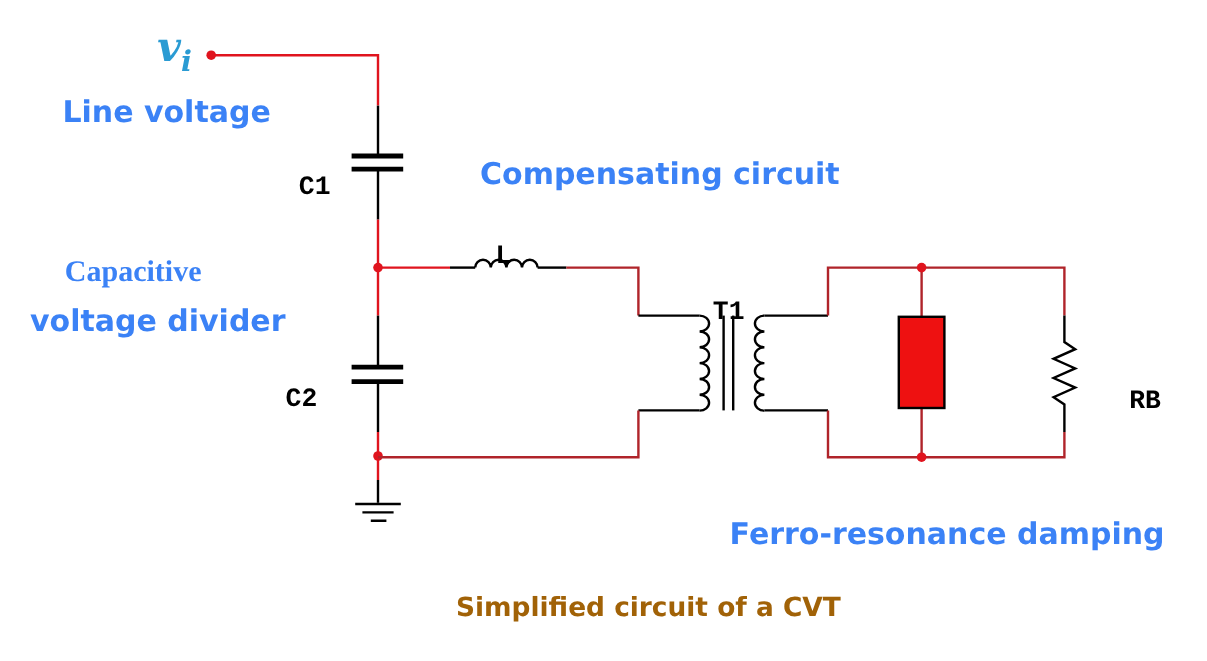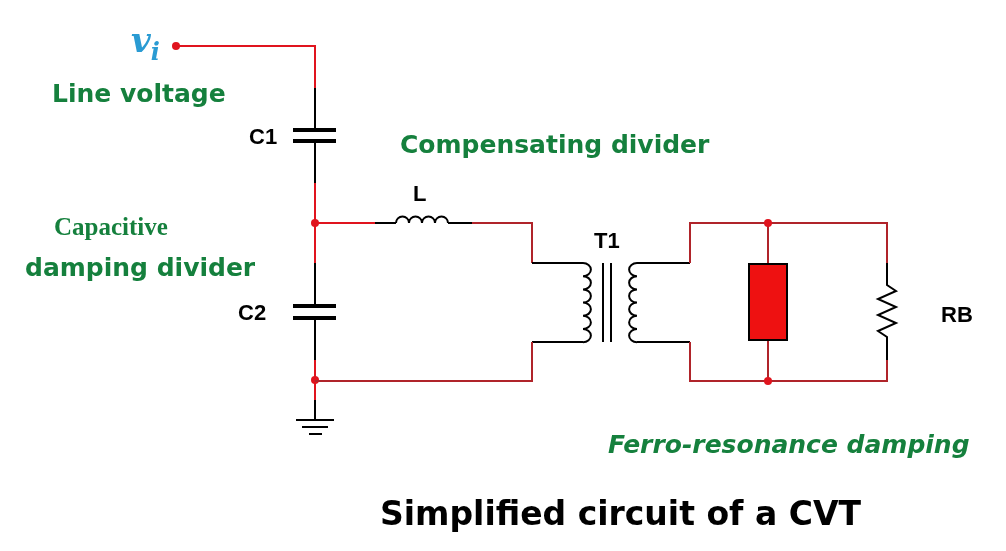--- a/index.html
+++ b/index.html
@@ -1,21 +1,21 @@
 <!DOCTYPE html>
 <html><head>
 <meta charset="utf-8">
 <style>
   html, body { margin:0; padding:0; background:#ffffff; }
   body { width:1006px; height:551px; position:relative; overflow:hidden; font-family:"Liberation Sans", sans-serif; }
   #canvas { position:absolute; left:0; top:0; width:1006px; height:551px; }
   .lbl { position:absolute; font-family:"DejaVu Sans", sans-serif; font-weight:bold; white-space:nowrap; }
-  .green { color:#15803d; font-size:25px; }
-  .comp { color:#000; font-size:22px; font-family:Liberation Sans, sans-serif; }
-  .title { color:#000000; font-size:33px; }
+  .green { color:#3b82f6; font-size:25px; }
+  .comp { color:#000; font-size:22px; font-family:Liberation Mono, monospace;margin-top:20px; }
+  .title { color:#a16207; font-size:22px; }
   .vi { color:#2a9bd3; font-family:"DejaVu Serif", serif; font-style:italic; font-size:34px; font-weight:bold; }
   .vi sub { font-size:24px; vertical-align:-8px; }
 </style>
 </head>
 <body>
 
 <svg id="canvas" viewBox="0 0 1006 551" xmlns="http://www.w3.org/2000/svg">
 
   <g fill="none" stroke-width="2">
     <polyline points="176,46 315,46 315,88" stroke="#e0141e"></polyline>
@@ -89,23 +89,23 @@
   <rect x="749" y="264" width="38" height="76" fill="#ee1111" stroke="#000" stroke-width="2"></rect>
 
   <polyline fill="none" stroke="#000" stroke-width="2" points="887,263 887,285 896,291 878,299 896,307 878,315 896,323 878,331 887,337 887,360"></polyline>
 </svg>
 
 <div class="lbl vi" style="left:131px; top:20px;">
   <span>v</span><sub>i</sub>
 </div>
 <div class="lbl green" style="left:52px; top:79px;">Line voltage</div>
 <div class="lbl green" style="left:54px; top:213px;font-family:Liberation Serif, serif;">Capacitive</div>
-<div class="lbl green" style="left:25px; top:253px;">damping divider</div>
-<div class="lbl green" style="left:400px; top:130px;">Compensating divider</div>
-<div class="lbl green" style="left:608px; top:430px;font-style:italic;">Ferro-resonance damping</div>
+<div class="lbl green" style="left:25px; top:253px;">voltage divider</div>
+<div class="lbl green" style="left:400px; top:130px;">Compensating circuit</div>
+<div class="lbl green" style="left:608px; top:430px;">Ferro-resonance damping</div>
 
 <div class="lbl comp" style="left:249px; top:124px;">C1</div>
 <div class="lbl comp" style="left:238px; top:300px;">C2</div>
 <div class="lbl comp" style="left:413px; top:181px;">L</div>
 <div class="lbl comp" style="left:594px; top:228px;">T1</div>
 <div class="lbl comp" style="left:941px; top:302px;">RB</div>
 
 <div class="lbl title" style="left:380px; top:494px;">Simplified circuit of a CVT</div>
 
 </body></html>

